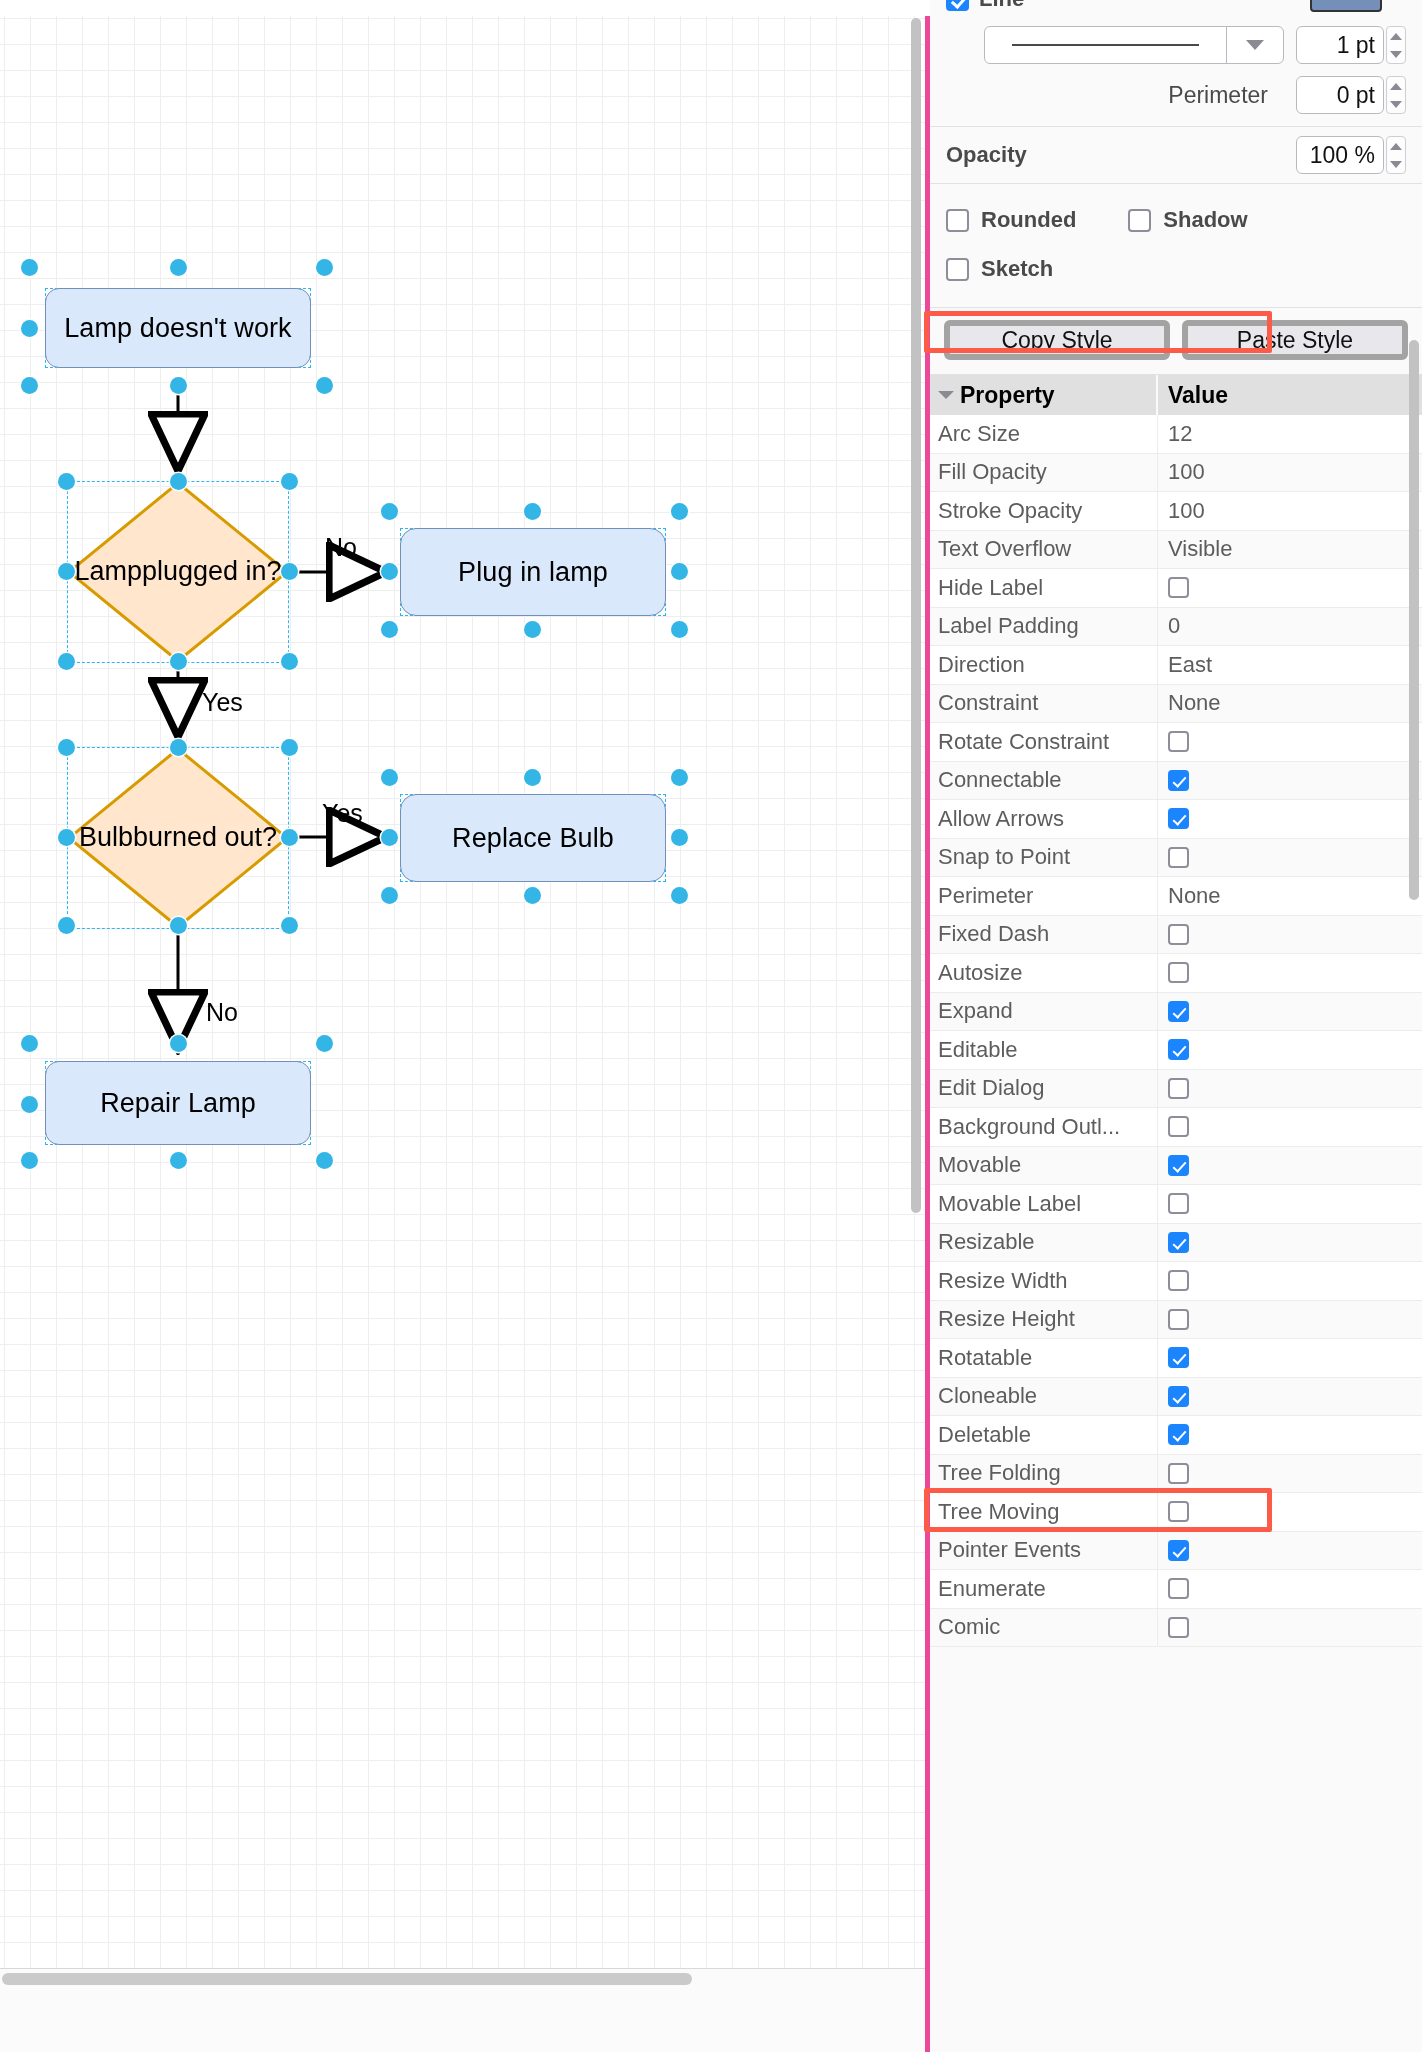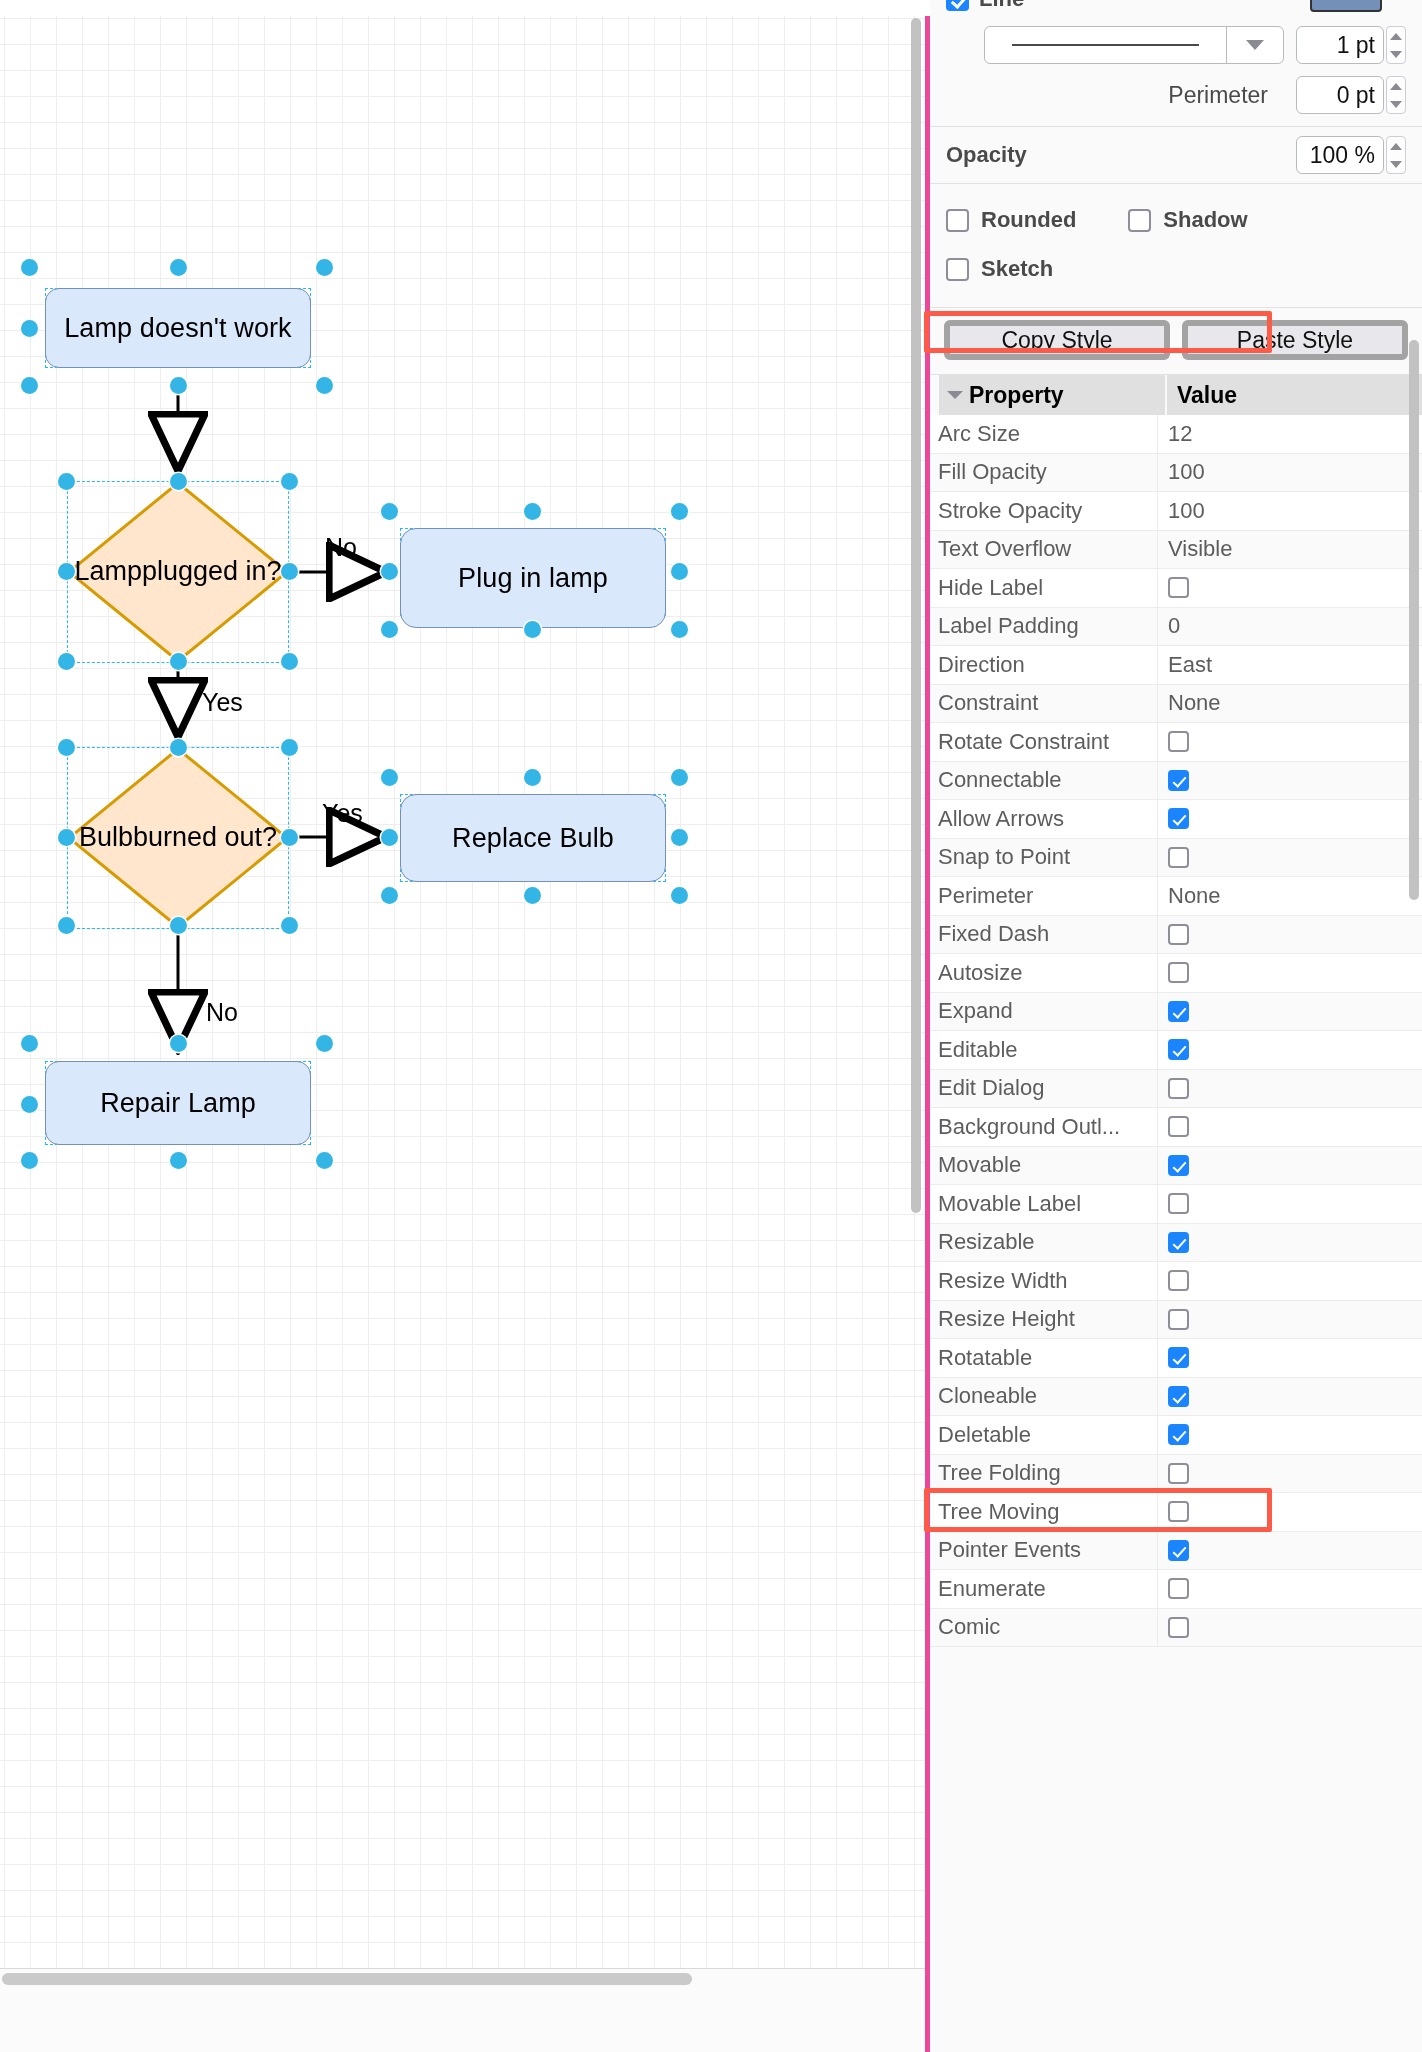--- a/index.html
+++ b/index.html
@@ -152,21 +152,21 @@
   .tri-d { width:0;height:0;border-left:6px solid transparent;border-right:6px solid transparent;border-top:7px solid #8a8a93;}
 
   .btn {
     flex: 1; height: 40px; border: 6px solid #a3a3a3; border-radius: 6px;
     background: #e8e8ec; color: #111; font-size: 23px;
     display: flex; align-items: center; justify-content: center;
   }
 
   
   #prop-table { width: 492px; }
-  .pt-head { display: flex; height: 40px; background: #e0e0e0; margin-left: 9px; }
+  .pt-head { display: flex; height: 40px; background: #e0e0e0; }
   .pt-head .c1 { width: 228px; display: flex; align-items: center; padding-left: 8px; border-right: 2px solid #fafafa; }
   .pt-head .c2 { flex: 1; display: flex; align-items: center; padding-left: 10px; }
   .pt-head b { font-size: 23px; color: #000; }
   .caret-sort { width:0;height:0;border-left:8px solid transparent;border-right:8px solid transparent;border-top:8px solid #8a8a93; margin-right: 6px;}
 
   .pt-row { display: flex; height: 38.5px; align-items: stretch; }
   .pt-row.odd { background: #ffffff; }
   .pt-row.even { background: #fafafa; }
   .pt-row .c1 {
     width: 228px; display: flex; align-items: center; padding-left: 8px;
@@ -247,21 +247,21 @@
     <div class="handle" style="left:58px;top:547px;"></div>
     <div class="handle" style="left:281px;top:547px;"></div>
     <div class="handle" style="left:58px;top:637px;"></div>
     <div class="handle" style="left:170px;top:637px;"></div>
     <div class="handle" style="left:281px;top:637px;"></div>
 
     <div class="edge-label" style="left:325px;top:517px;">No</div>
     <div class="edge-label" style="left:202px;top:672px;">Yes</div>
 
     <div class="sel-box" style="left:400px;top:512px;width:266px;height:88px;"></div>
-    <div class="node proc small" style="left:400px;top:512px;width:266px;height:100px;">
+    <div class="node proc small" style="left:400px;top:512px;width:266px;height:88px;">
       <span>Plug in lamp</span>
     </div>
     <div class="handle" style="left:381px;top:487px;"></div>
     <div class="handle" style="left:524px;top:487px;"></div>
     <div class="handle" style="left:671px;top:487px;"></div>
     <div class="handle" style="left:381px;top:547px;"></div>
     <div class="handle" style="left:671px;top:547px;"></div>
     <div class="handle" style="left:381px;top:605px;"></div>
     <div class="handle" style="left:524px;top:605px;"></div>
     <div class="handle" style="left:671px;top:605px;"></div>

